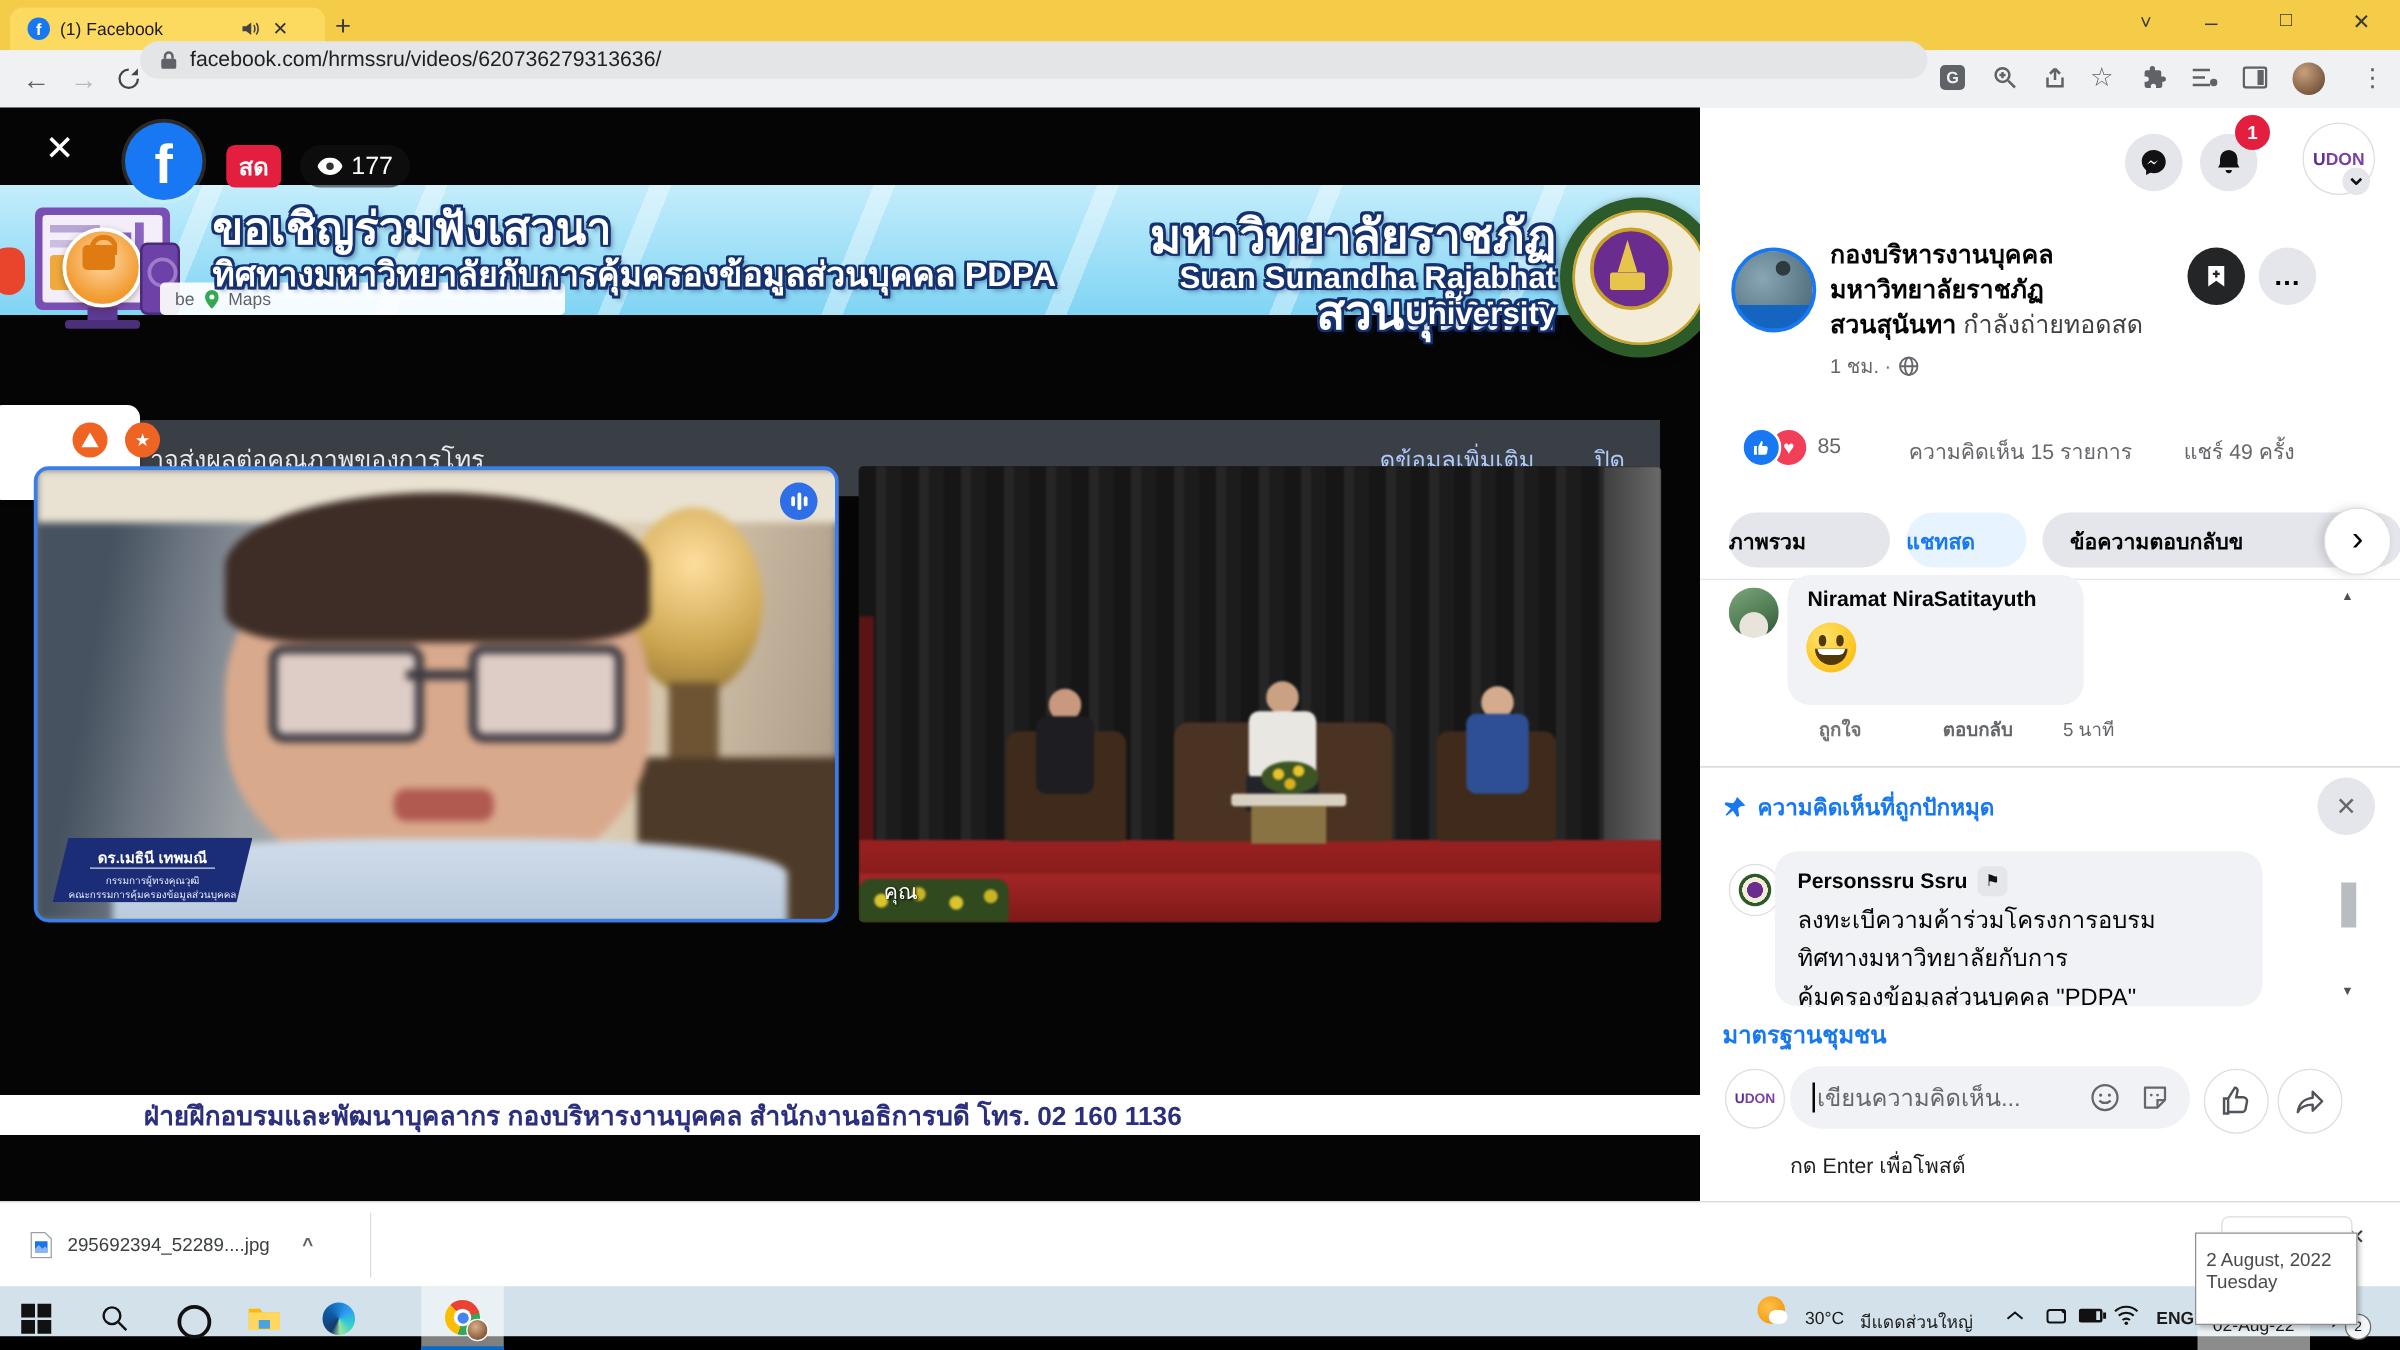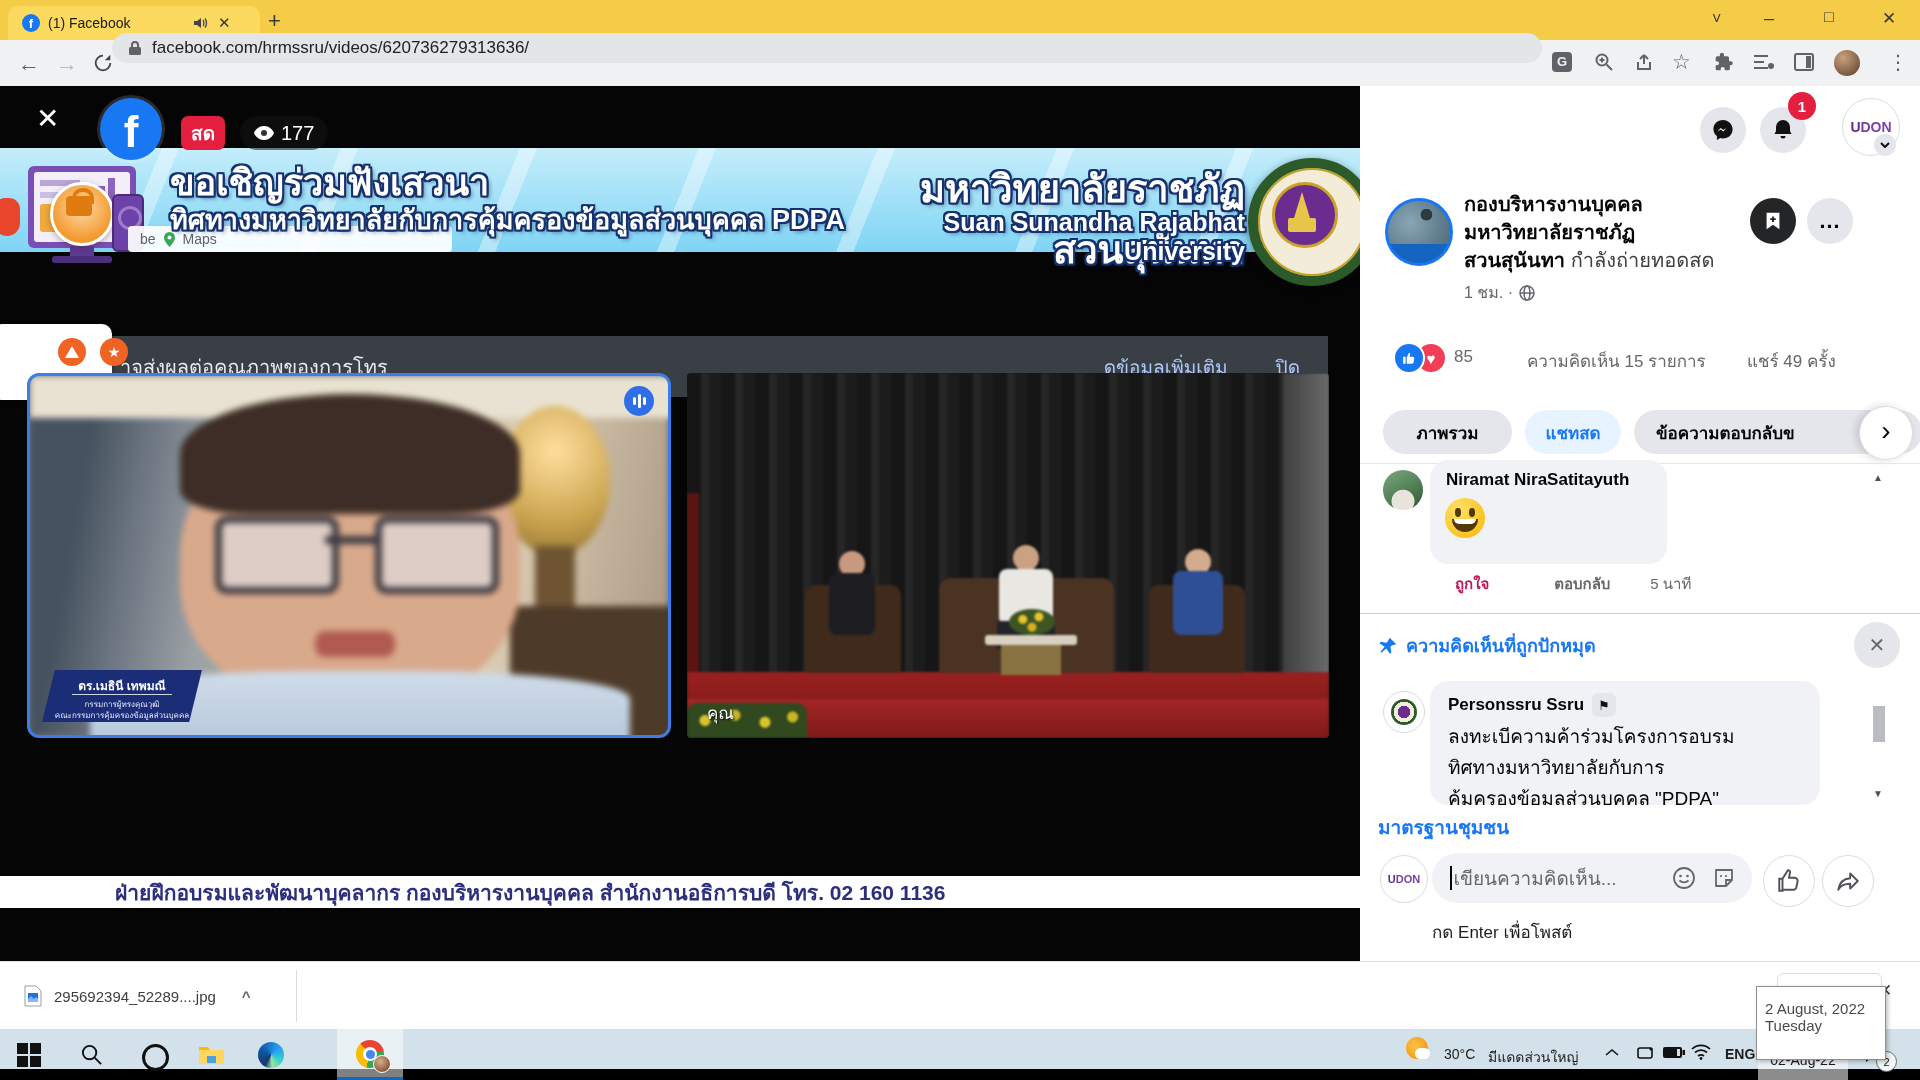--- a/index.html
+++ b/index.html
@@ -29,21 +29,21 @@
   #feedL{left:27px;top:287px;width:644px;height:365px;border:3px solid #3b7de9;border-radius:12px;overflow:hidden;background:#6b6f77;box-sizing:border-box;}
   .cam{position:absolute;inset:0;filter:blur(3px);}
   #feedR{left:687px;top:287px;width:642px;height:365px;border-radius:4px;overflow:hidden;background:#191919;}
   .stage{position:absolute;inset:0;filter:blur(1px);}
   #plate{left:42px;top:584px;width:160px;height:52px;}
   .platebg{position:absolute;inset:0;background:#1c2d78;clip-path:polygon(8% 0,100% 0,92% 100%,0 100%);box-shadow:0 0 0 2px rgba(255,255,255,.15);}
   #caption{left:0;top:790px;width:1360px;height:32px;background:#fff;display:flex;align-items:center;}
   
   #fb{left:1360px;top:86px;width:560px;height:875px;background:#fff;overflow:hidden;}
   .fbgray{background:#e4e6eb;}
-  .pill{height:44px;border-radius:22px;background:#e4e6eb;display:flex;align-items:center;justify-content:center;font-size:17px;font-weight:bold;color:#050505;}
+  .pill{height:44px;border-radius:22px;background:#e4e6eb;display:flex;align-items:center;justify-content:flex-start;font-size:17px;font-weight:bold;color:#050505;}
   .bub{background:#f0f2f5;border-radius:18px;}
   .meta{color:#65676b;font-size:17px;}
   
   #dlbar{left:0;top:961px;width:1920px;height:68px;background:#fff;border-top:1px solid #e0e0e0;}
   #taskbar{left:0;top:1029px;width:1920px;height:40px;background:#d3e2ea;}
   .traytxt{font-size:14px;color:#1c1c1c;}
   .emoji{background:radial-gradient(circle at 35% 30%,#ffe169,#fcc21b 75%);border-radius:50%;position:relative;}
   .emoji:before,.emoji:after{content:"";position:absolute;top:26%;width:13%;height:22%;background:#51390a;border-radius:50%;}
   .emoji:before{left:26%;} .emoji:after{right:26%;}
   .emoji .m{position:absolute;left:18%;right:18%;top:52%;height:34%;background:#51390a;border-radius:0 0 999px 999px;overflow:hidden;}
@@ -341,40 +341,40 @@
   <div class="a cir" style="left:23px;top:384px;width:40px;height:40px;background:radial-gradient(circle at 50% 78%,#e8e4dc 0 30%,transparent 32%),linear-gradient(150deg,#7da87d,#4e7a52 60%,#2f5233);"></div>
   <div class="a bub" style="left:70px;top:374px;width:237px;height:104px;">
     <div style="padding:10px 16px 0;font-size:17px;font-weight:bold;color:#050505;">Niramat NiraSatitayuth</div>
     <div class="emoji" style="width:40px;height:40px;margin:8px 0 0 15px;">
         <span class="m">
           <i></i>
         </span>
       </div>
   </div>
   <div class="a flex" style="left:95px;top:486px;gap:0;">
-    <span style="font-size:15px;font-weight:bold;color:#be185d;">ถูกใจ</span>
+    <span style="font-size:15px;font-weight:bold;color:#737373;">ถูกใจ</span>
     <span style="font-size:15px;font-weight:bold;color:#65676b;margin-left:65px;">ตอบกลับ</span>
     <span style="font-size:15px;color:#65676b;margin-left:40px;">5 นาที</span>
   </div>
   <div class="a" style="left:0;top:527px;width:560px;height:1px;background:#ced0d4;"></div>
 
   <div class="a flex" style="left:18px;top:545px;gap:8px;">
     <svg width="20" height="20" viewBox="0 0 24 24">
         <path d="M14 2l8 8-5 1-2 2 1 7-2 1-4-6-6 5-1-1 5-6-6-4 1-2 7 1 2-2z" fill="#1877f2"></path>
       </svg>
     <span style="font-size:18px;font-weight:bold;color:#1877f2;">ความคิดเห็นที่ถูกปักหมุด</span>
   </div>
   <div class="a cir fbgray" style="left:494px;top:536px;width:46px;height:46px;display:flex;align-items:center;justify-content:center;font-size:20px;color:#65676b;">
       <span>✕</span>
     </div>
 
   <div class="a cir" style="left:23px;top:605px;width:40px;height:40px;background:#fff;border:1px solid #ddd;display:flex;align-items:center;justify-content:center;">
     <div class="cir" style="width:26px;height:26px;background:radial-gradient(circle at 50% 50%,#6a2d8f 0 34%,#f3ecd8 35% 55%,#2c5a28 56%);"></div>
   </div>
-  <div class="a bub" style="left:70px;top:595px;width:390px;height:124px;overflow:hidden;">
+  <div class="a bub" style="left:60px;top:595px;width:390px;height:124px;overflow:hidden;">
     <div class="flex" style="padding:12px 18px 0;gap:8px;">
       <span style="font-size:17px;font-weight:bold;color:#050505;">Personssru Ssru</span>
       <span style="width:24px;height:24px;background:#e4e6eb;border-radius:6px;display:flex;align-items:center;justify-content:center;font-size:13px;color:#111;">
           <span>⚑</span>
         </span>
     </div>
     <div style="padding:4px 18px 0;font-size:19px;color:#050505;line-height:31px;">
       <div>ลงทะเบีความค้าร่วมโครงการอบรม</div>
       <div>ทิศทางมหาวิทยาลัยกับการ</div>
       <div>คุ้มครองข้อมูลส่วนบุคคล "PDPA"</div>

